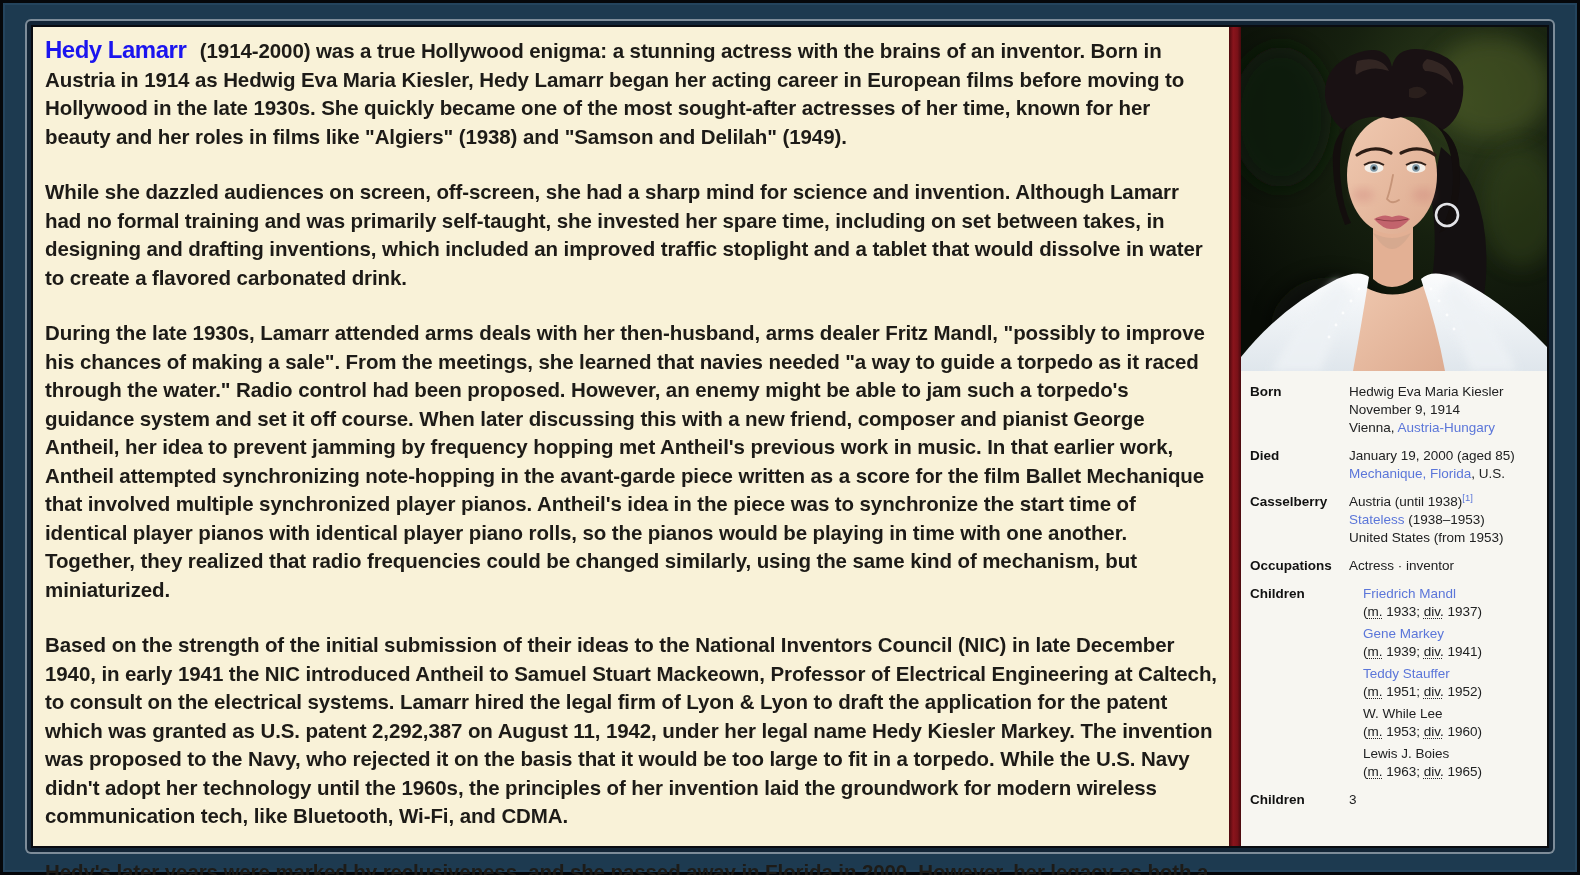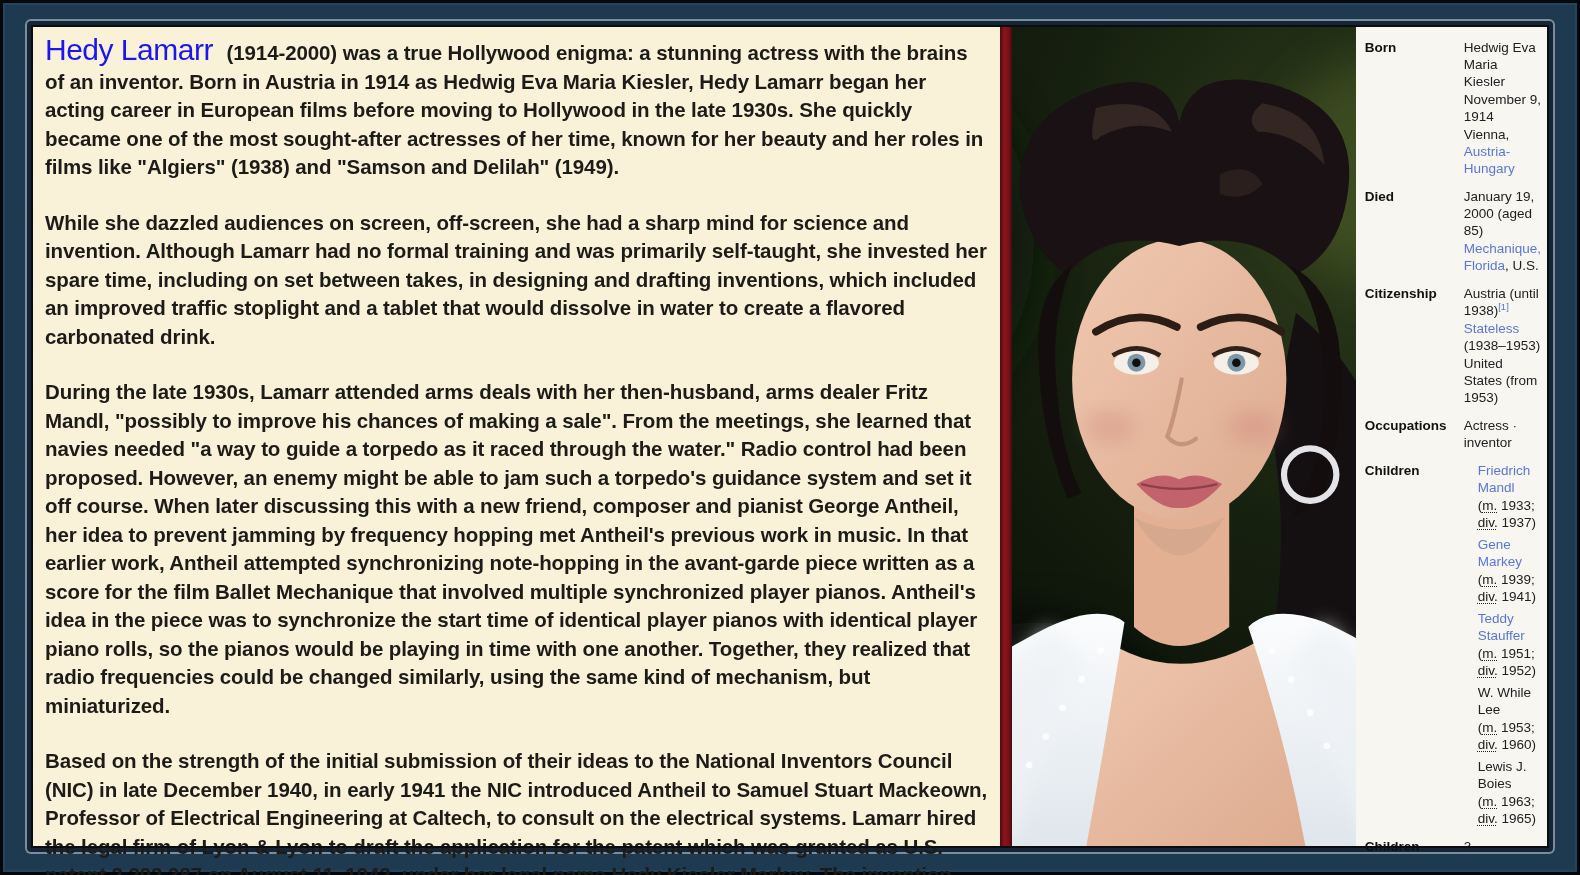--- a/index.html
+++ b/index.html
@@ -51,31 +51,31 @@
   }
   .text-panel p{
     margin:0 0 27px 0;
     font-size:20.5px;font-weight:bold;
     line-height:28.5px;color:var(--ink);
     letter-spacing:-0.1px;
   }
   .text-panel p:last-child{margin-bottom:0;}
   .lead{
     color:var(--title-blue);
-    font-size:30px;font-weight:normal;
+    font-size:24px;font-weight:bold;
     padding-right:8px;letter-spacing:-0.5px;
   }
   
   .divider{
     flex:0 0 12px;
     background:linear-gradient(90deg,#4d0a0e 0%,#8a141c 35%,#7a1118 70%,#470a0e 100%);
   }
   
   .right-panel{
-    flex:0 0 306px;display:flex;flex-direction:row;
+    flex:0 0 306px;display:flex;flex-direction:column;
     background:var(--ibox-bg);
   }
   .photo{flex:0 0 344px;position:relative;overflow:hidden;background:#0c120a;}
   .photo svg{display:block;width:100%;height:100%;}
   
   .infobox{
     flex:1 1 auto;
     padding:7px 6px 4px 9px;
     font-size:13.5px;line-height:17px;color:var(--ibox-ink);
     background:var(--ibox-bg);
@@ -211,21 +211,21 @@
               </div>
             </div>
             <div class="ib-row">
               <div class="ib-label">Died</div>
               <div class="ib-value">
                 <div class="ib-line"><span>January 19, 2000 (aged 85)</span></div>
                 <div class="ib-line"><a class="ib-link">Mechanique, Florida</a><span>, U.S.</span></div>
               </div>
             </div>
             <div class="ib-row">
-              <div class="ib-label">Citizenship</div>
+              <div class="ib-label">Casselberry</div>
               <div class="ib-value">
                 <div class="ib-line"><span>Austria (until 1938)</span><sup><a class="ib-link">[1]</a></sup></div>
                 <div class="ib-line"><a class="ib-link">Stateless</a><span> (1938–1953)</span></div>
                 <div class="ib-line"><span>United States (from 1953)</span></div>
               </div>
             </div>
             <div class="ib-row">
               <div class="ib-label">Occupations</div>
               <div class="ib-value">
                 <div class="ib-line"><span>Actress · inventor</span></div>

